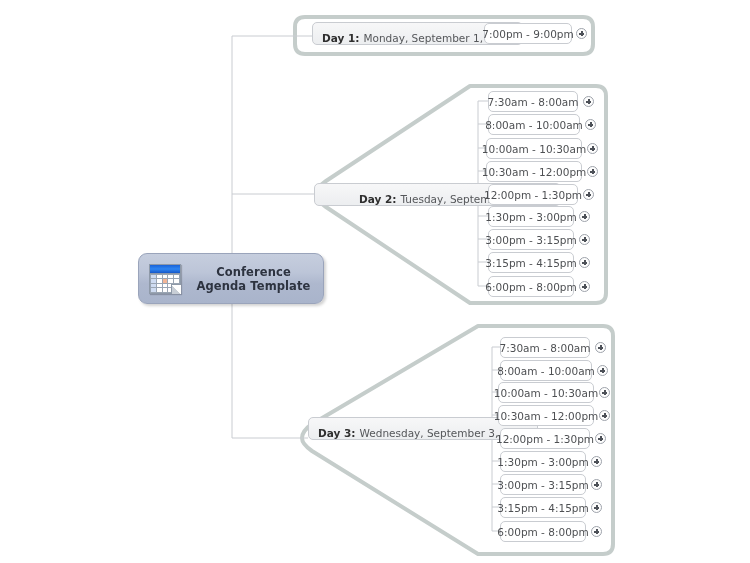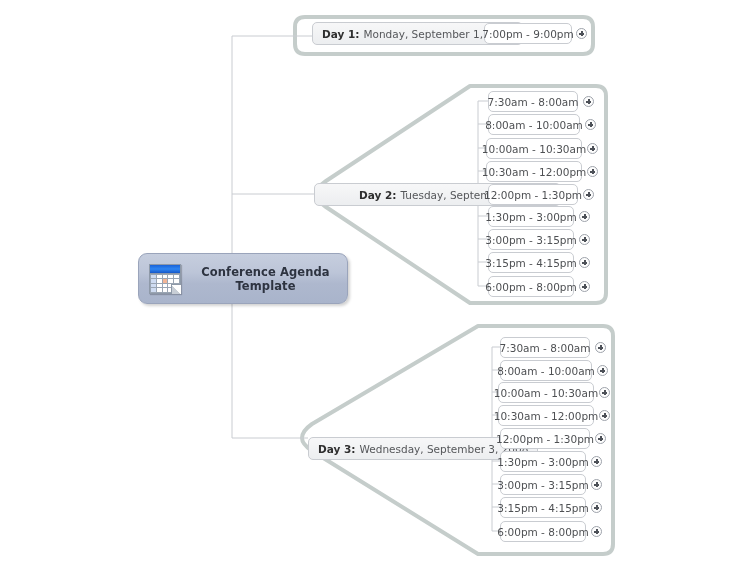--- a/index.html
+++ b/index.html
@@ -14,21 +14,21 @@
   #canvas{
     position:absolute;left:0;top:0;width:750px;height:563px;
   }
   
   #wires{position:absolute;left:0;top:0;width:750px;height:563px;pointer-events:none;}
 
   
   .root-node{
     position:absolute;
     left:138px;top:253px;
-    width:210px;height:51px;
+    width:186px;height:51px;
     border-radius:9px;
     background:linear-gradient(180deg,#c6cede 0%,#bcc5d8 38%,#aeb8ce 60%,#a9b4cb 100%);
     border:1px solid #9aa4bb;
     box-shadow:2px 2px 3px rgba(0,0,0,0.18);
     box-sizing:border-box;
     display:flex;align-items:center;
     padding-left:10px;
   }
   .root-icon{
     width:34px;height:32px;
@@ -79,21 +79,21 @@
     border-left:1px solid #8e99a8;border-top:1px solid #8e99a8;
   }
 
   
   .day-node{
     position:absolute;
     background:linear-gradient(180deg,#f7f7f8 0%,#eceef0 100%);
     border:1px solid #c9ccd1;
     border-radius:5px;
     box-sizing:border-box;
-    display:flex;align-items:center;
+    display:flex;align-items:flex-end;
     padding:0 9px;
     font-size:10.5px;
     color:#4a4a4a;
     white-space:nowrap;
     height:23px;
   }
   .day-node .d-num{font-weight:bold;color:#2f2f2f;margin-right:4px;}
   .day-node .d-date{color:#55575a;}
 
   
@@ -269,21 +269,21 @@
   <div class="time-node" style="left:488px;top:252px;width:86px;">
     <span>3:15pm - 4:15pm</span>
   </div>
   <div class="plus" style="left:579px;top:257px;"></div>
 
   <div class="time-node" style="left:488px;top:276px;width:86px;">
     <span>6:00pm - 8:00pm</span>
   </div>
   <div class="plus" style="left:579px;top:281px;"></div>
 
-  <div class="day-node" style="left:308px;top:437px;">
+  <div class="day-node" style="left:308px;top:417px;">
     <span class="d-num">Day 3:</span>
     <span class="d-date">Wednesday, September 3, 2008</span>
   </div>
 
   <div class="time-node" style="left:500px;top:337px;width:90px;">
     <span>7:30am - 8:00am</span>
   </div>
   <div class="plus" style="left:595px;top:342px;"></div>
 
   <div class="time-node" style="left:500px;top:360px;width:92px;">

